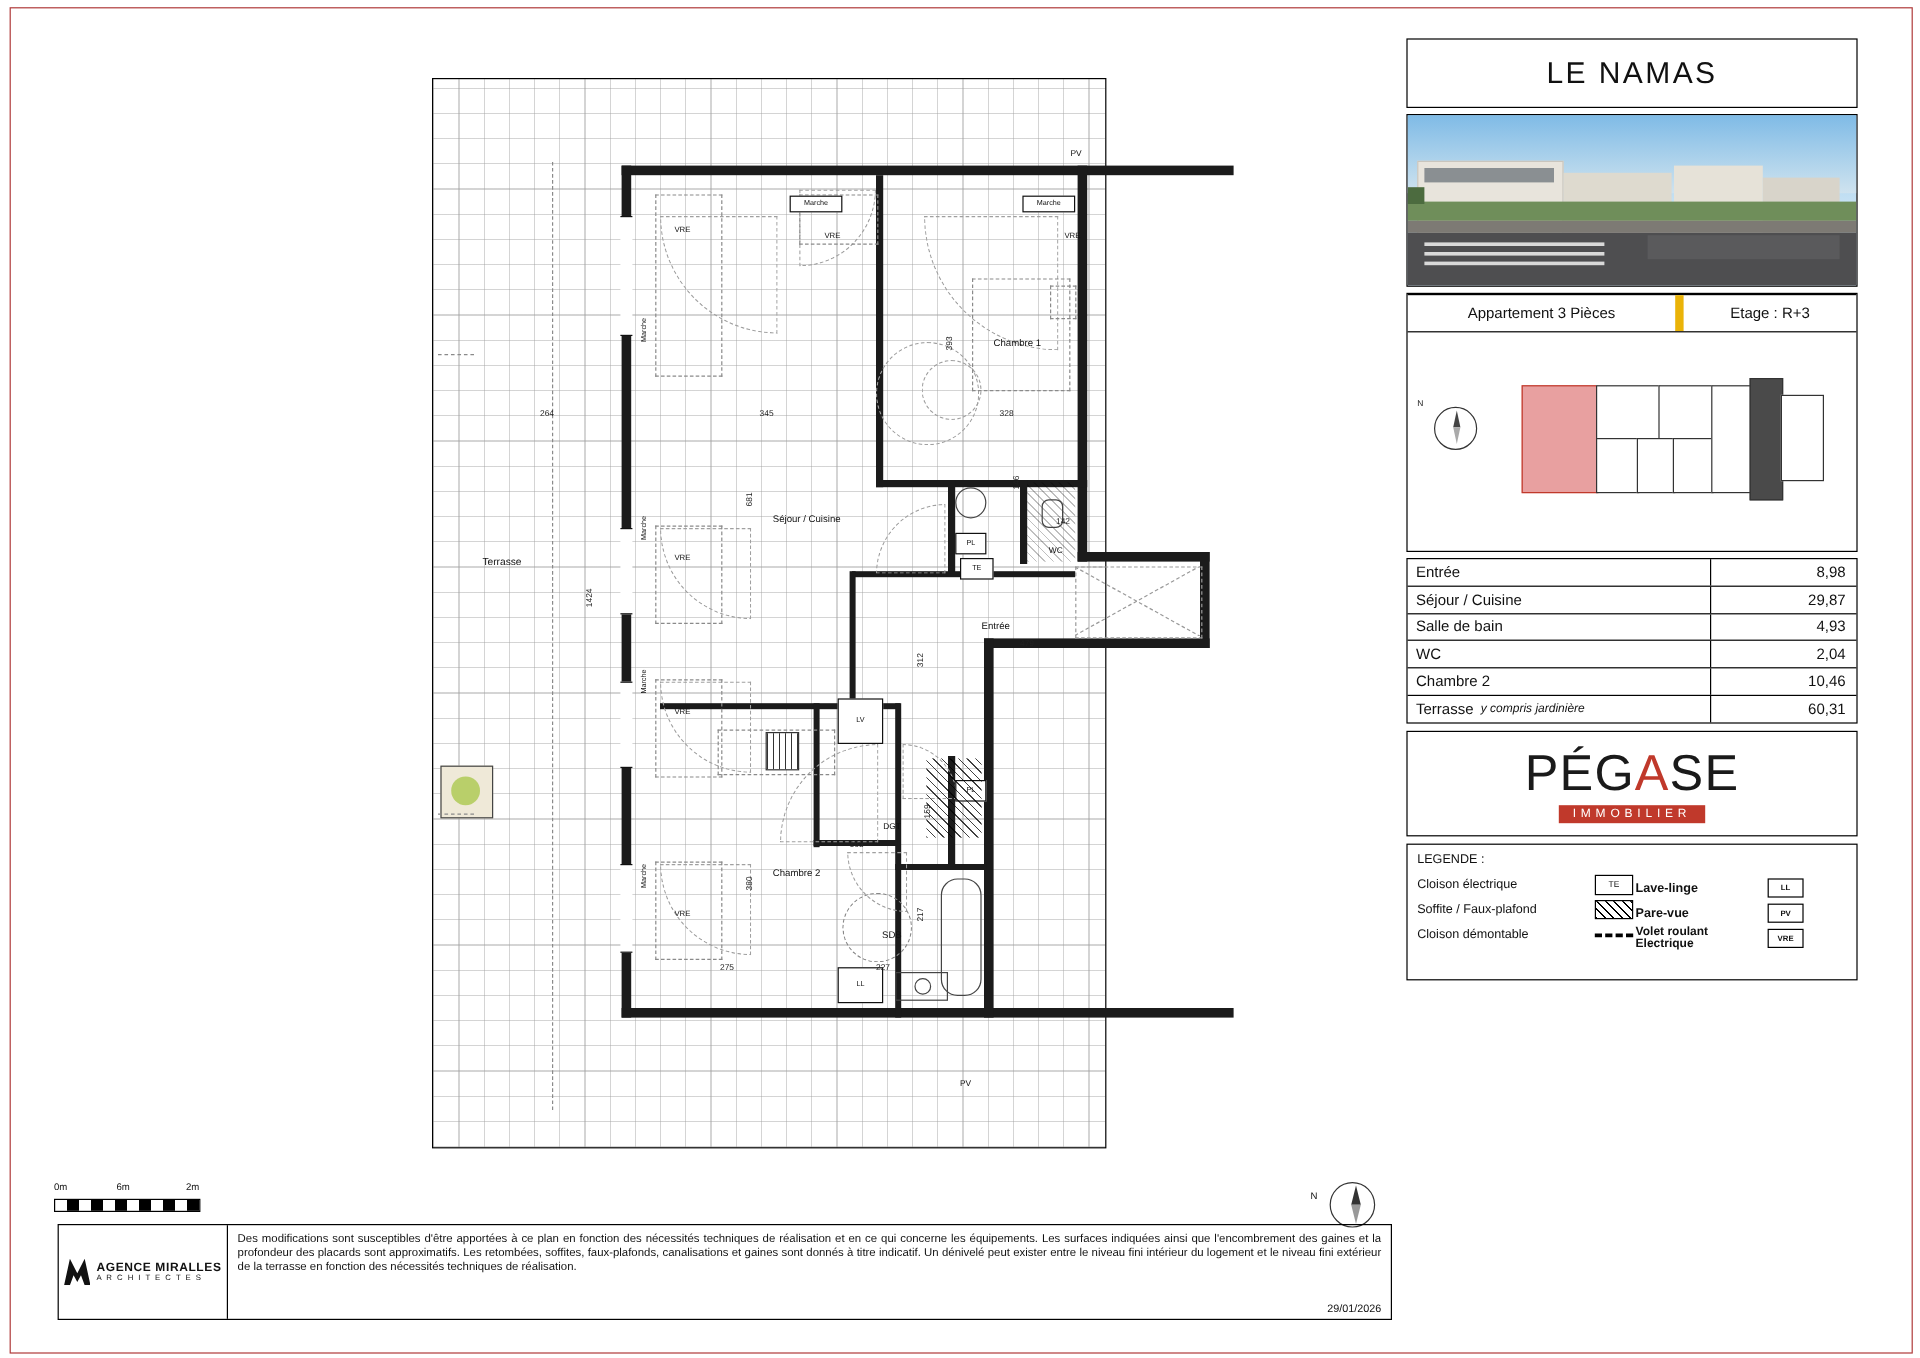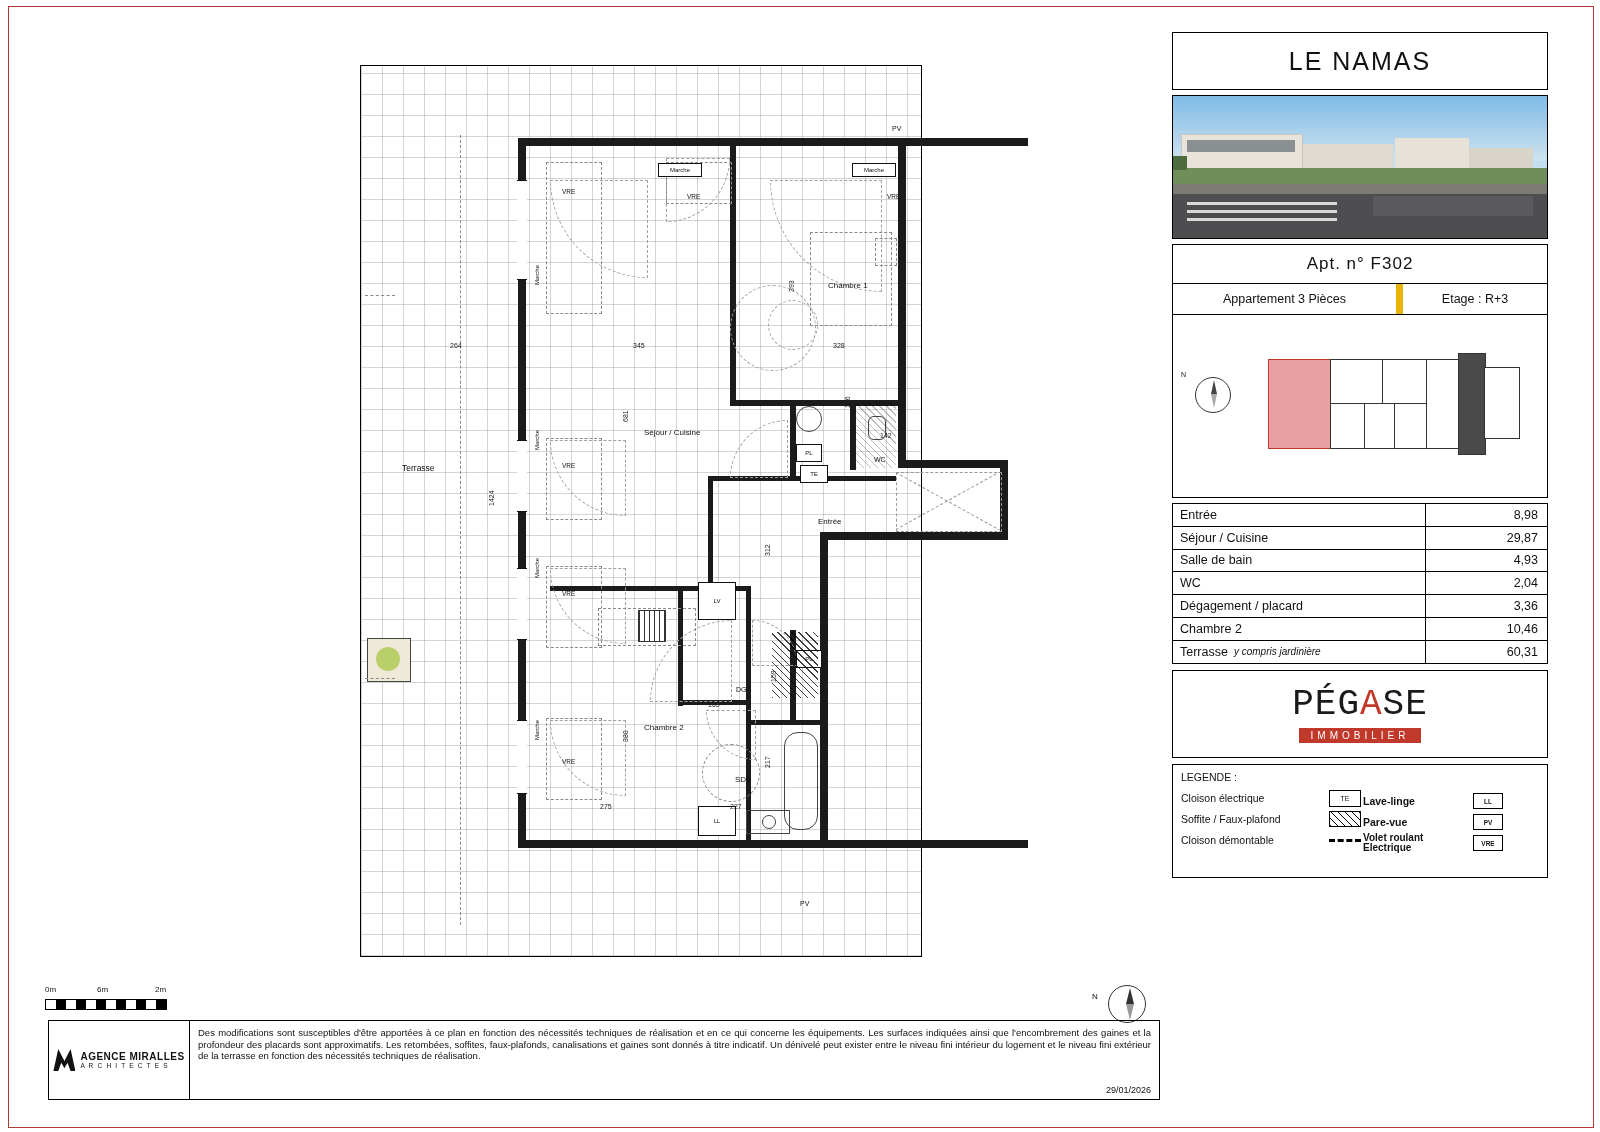--- a/index.html
+++ b/index.html
@@ -50,21 +50,21 @@
   .mini .red{background:#e8a0a0;border:1.6px solid #c0392b;}
   .mini .dark{background:#4a4a4a;}
   .compass{position:absolute;left:22px;top:62px;width:34px;height:34px;border:1px solid #333;border-radius:50%;}
   .tbl{margin-top:5px;font-size:12.5px;}
   .tbl .row{display:flex;height:21.8px;border-bottom:1px solid #000;align-items:center;}
   .tbl .row:last-child{border-bottom:0;}
   .tbl .n{flex:1;padding-left:7px;border-right:1px solid #000;height:100%;display:flex;align-items:center;}
   .tbl .v{width:112px;text-align:right;padding-right:9px;}
   .tbl .bold{font-weight:bold;}
   .pegase{margin-top:6px;height:86px;display:flex;flex-direction:column;align-items:center;justify-content:center;}
-  .pegase .p1{font-size:36px;letter-spacing:1px;color:#1a1a1a;font-family:Liberation Mono, monospace;}
+  .pegase .p1{font-size:42px;letter-spacing:1px;color:#1a1a1a;}
   .pegase .p1 .g{color:#c0392b;}
   .pegase .p2{margin-top:3px;background:#c0392b;color:#fff;font-size:10px;letter-spacing:4px;padding:2px 12px;}
   .legend{margin-top:6px;height:100px;padding:6px 8px;font-size:10.5px;position:relative;}
   .legend .lt{font-weight:normal;margin-bottom:5px;}
   .lrow{display:flex;align-items:center;height:21px;}
   .lrow .lab{width:148px;line-height:1.05;}
   .lrow .sym{width:42px;display:flex;align-items:center;}
   .sym-te{width:30px;height:15px;border:1px solid #000;font-size:7px;display:flex;align-items:center;justify-content:center;}
   .sym-hatch{width:30px;height:14px;border:1px solid #000;background:repeating-linear-gradient(45deg,#000 0 1px,transparent 1px 5px);}
   .sym-dash{width:32px;height:0;border-top:3px dashed #000;}
@@ -251,21 +251,20 @@
       <div style="position:absolute;left:0;top:88px;width:100%;height:10px;background:#7d7a74;"></div>
       <div style="position:absolute;left:0;top:98px;width:100%;height:44px;background:#4e4e50;"></div>
       <div style="position:absolute;left:14px;top:106px;width:150px;height:3px;background:#d9d9d9;"></div>
       <div style="position:absolute;left:14px;top:114px;width:150px;height:3px;background:#d9d9d9;"></div>
       <div style="position:absolute;left:14px;top:122px;width:150px;height:3px;background:#d9d9d9;"></div>
       <div style="position:absolute;left:200px;top:100px;width:160px;height:20px;background:#5a5a5c;"></div>
       <div style="position:absolute;left:0;top:60px;width:14px;height:14px;background:#4c6b3f;"></div>
     </div>
 
     <div class="bx apt-box">
-      <div class="apt-num">Apt. n° F302</div>
       <div class="apt-det">
         <div class="a">Appartement  3  Pièces</div>
         <div class="b">Etage :   R+3</div>
       </div>
       <div class="key-box">
         <div class="compass">
           <div style="position:absolute;left:15px;top:2px;width:0;height:0;border-left:3px solid transparent;border-right:3px solid transparent;border-bottom:14px solid #444;"></div>
           <div style="position:absolute;left:15px;top:16px;width:0;height:0;border-left:3px solid transparent;border-right:3px solid transparent;border-top:14px solid #aaa;"></div>
         </div>
         <div style="position:absolute;left:8px;top:56px;font-size:7px;">N</div>
@@ -294,24 +293,20 @@
         </div>
       <div class="row">
           <div class="n">Salle de bain</div>
           <div class="v">4,93</div>
         </div>
       <div class="row">
           <div class="n">WC</div>
           <div class="v">2,04</div>
         </div>
       <div class="row">
-          <div class="n">Dégagement / placard</div>
-          <div class="v">3,36</div>
-        </div>
-      <div class="row">
           <div class="n">Chambre 2</div>
           <div class="v">10,46</div>
         </div>
       <div class="row">
         <div class="n">
           <span>Terrasse</span>
           <span style="font-style:italic;font-size:10px;margin-left:6px;">y compris jardinière</span>
         </div>
         <div class="v">60,31</div>
       </div>

